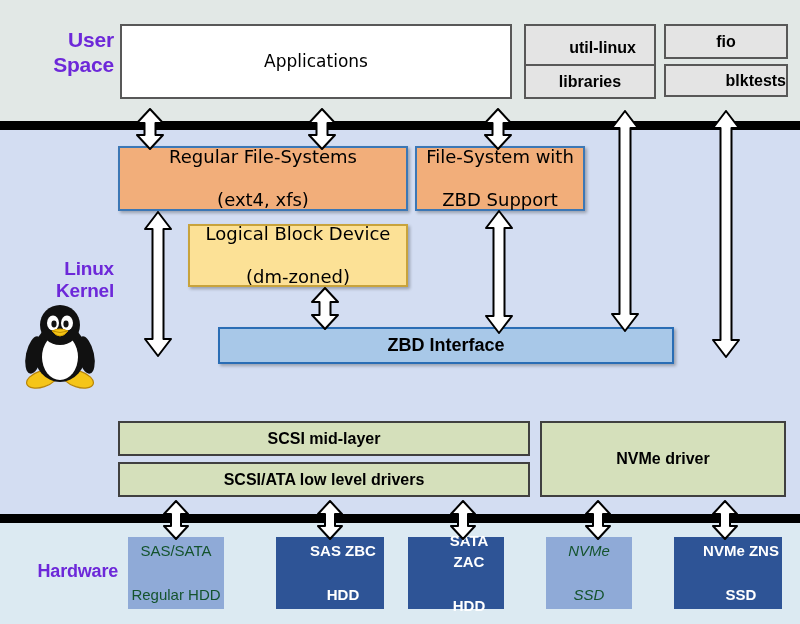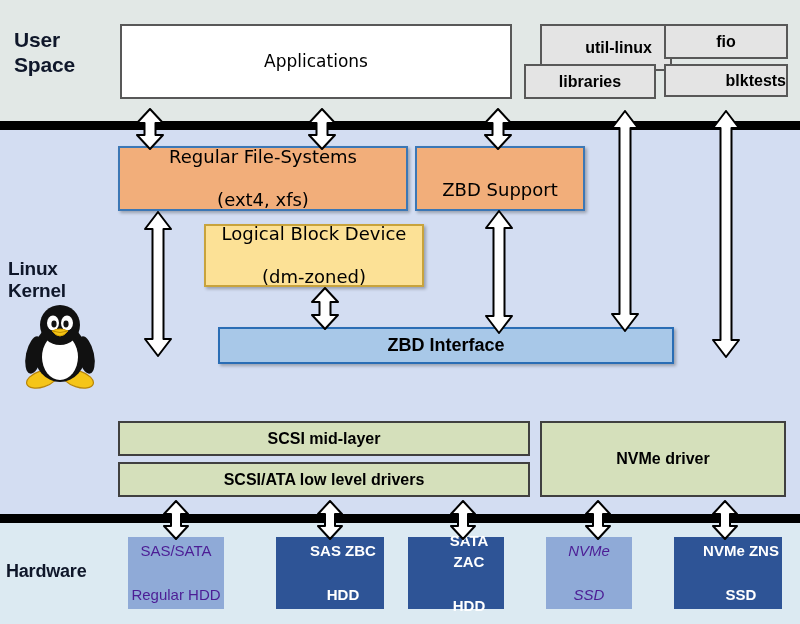--- a/index.html
+++ b/index.html
@@ -33,23 +33,23 @@
     height: 9px;
     background: #000000;
   }
   .divider-top { top: 121px; }
   .divider-bot { top: 514px; }
 
   
   .band-label {
     position: absolute;
     font-weight: bold;
-    color: #0f172a;
+    color: #6d28d9;
     line-height: 1.18;
-    text-align: left;
+    text-align: right;
     letter-spacing: -0.2px;
   }
   .lbl-user   { left: 14px;  top: 28px;  width: 100px; font-size: 21px; }
   .lbl-kernel { left: 8px;   top: 258px; width: 106px; font-size: 19px; }
   .lbl-hw     { left: 6px;   top: 561px; width: 112px; font-size: 18px; }
 
   
   .box {
     position: absolute;
     box-sizing: border-box;
@@ -115,21 +115,21 @@
     border: 2px solid #404040;
     font-size: 16px;
     font-weight: bold;
   }
 
   
   .box-hw {
     font-size: 15px;
     line-height: 1.45;
   }
-  .hw-light { background: #8faad7; color: #4c1d95; font-weight: normal; }
+  .hw-light { background: #8faad7; color: #14532d; font-weight: normal; }
   .hw-dark  { background: #2e5496; color: #ffffff; font-weight: bold; padding-left: 26px; }
 
   
   .arrow {
     position: absolute;
     z-index: 9;
   }
   .arrow svg { display: block; }
 
   
@@ -156,42 +156,42 @@
     <span>Linux</span><br>
     <span>Kernel</span>
   </div>
 
   <div class="band-label lbl-hw">Hardware</div>
 
   <div class="box box-app" style="left:120px; top:24px; width:392px; height:75px;">
     <span>Applications</span>
   </div>
 
-  <div class="box box-tool" style="left:540px; top:24px; width:132px; height:47px;padding-left:25px;">
+  <div class="box box-tool" style="left:524px; top:24px; width:132px; height:47px;padding-left:25px;">
     <span>util-linux</span>
   </div>
   <div class="box box-tool" style="left:664px; top:24px; width:124px; height:35px;">
     <span>fio</span>
   </div>
   <div class="box box-tool" style="left:524px; top:64px; width:132px; height:35px;">
     <span>libraries</span>
   </div>
   <div class="box box-tool" style="left:664px; top:64px; width:124px; height:33px;text-align:right;">
     <span>blktests</span>
   </div>
 
   <div class="box box-fs" style="left:118px; top:146px; width:290px; height:65px;">
     <span><span>Regular File-Systems</span><br><span>(ext4, xfs)</span></span>
   </div>
 
   <div class="box box-fs" style="left:415px; top:146px; width:170px; height:65px;">
-    <span><br><span>ZBD Support</span></span>
-  </div>
-
-  <div class="box box-dm" style="left:188px; top:224px; width:220px; height:63px;margin-left:16px;">
+    <span><span>File-System with</span><br><span>ZBD Support</span></span>
+  </div>
+
+  <div class="box box-dm" style="left:188px; top:224px; width:220px; height:63px;">
     <span><span>Logical Block Device</span><br><span>(dm-zoned)</span></span>
   </div>
 
   <div class="box box-zbd" style="left:218px; top:327px; width:456px; height:37px;">
     <span>ZBD Interface</span>
   </div>
 
 
   <div class="box box-drv" style="left:118px; top:421px; width:412px; height:35px;">
     <span>SCSI mid-layer</span>

